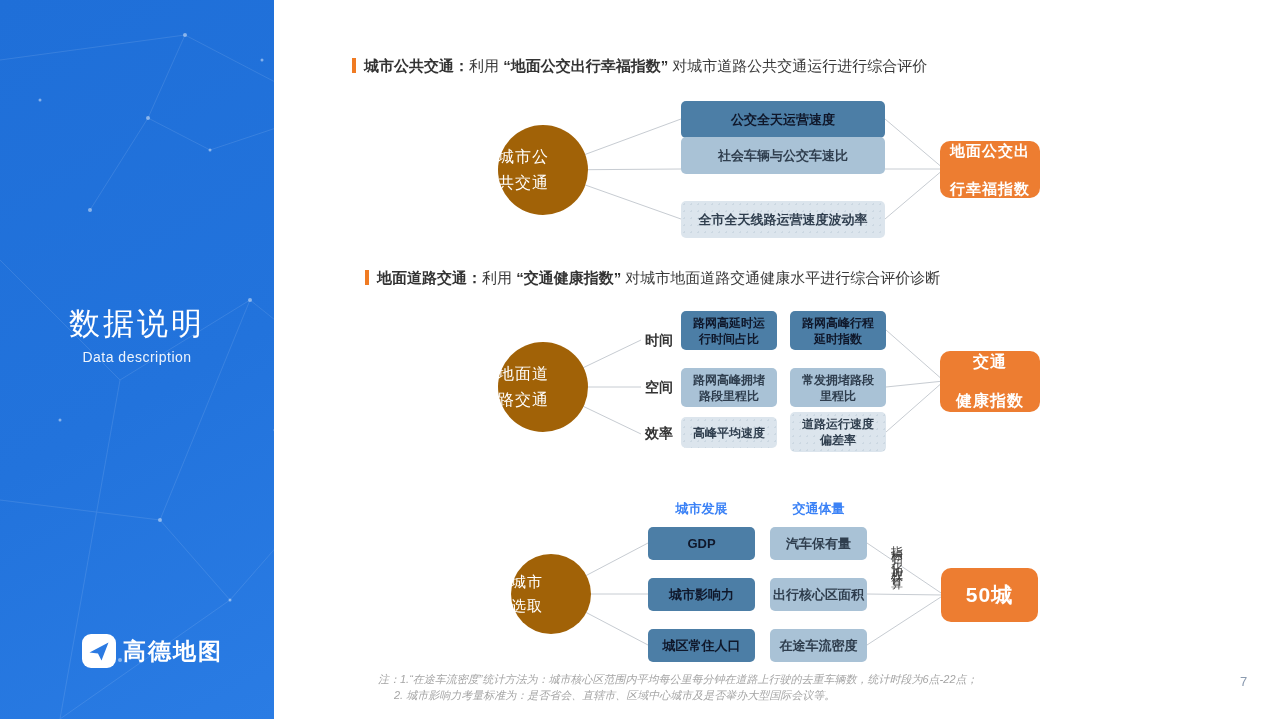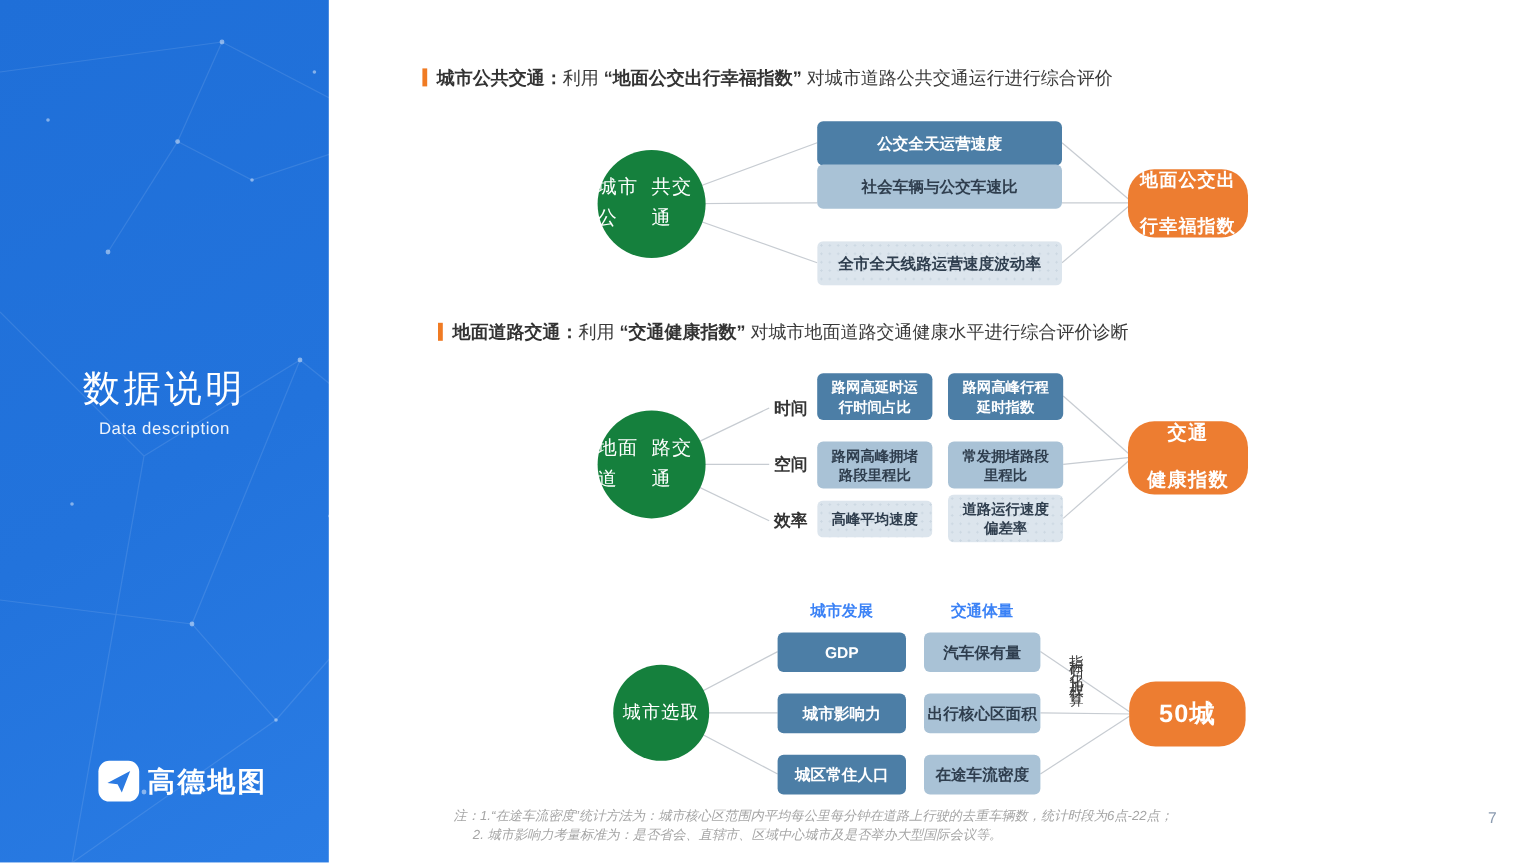--- a/index.html
+++ b/index.html
@@ -23,30 +23,30 @@
   .connectors{position:absolute;left:0;top:0;pointer-events:none;z-index:1;}
   .connectors line{stroke:#c7ccd2;stroke-width:1;}
 
   
   .heading{position:absolute;font-size:15px;color:#3a3a3a;z-index:2;line-height:20px;white-space:nowrap;}
   .heading .bullet{display:inline-block;width:4px;height:15px;background:#f07b23;
     margin-right:8px;vertical-align:-2px;}
   .heading .b{font-weight:bold;color:#333;}
 
   
-  .circle{position:absolute;border-radius:50%;background:#15803d;color:#fff;z-index:2;
-    display:flex;flex-direction:row;align-items:center;justify-content:center;
+  .circle{position:absolute;border-radius:50%;background:#a16207;color:#fff;z-index:2;
+    display:flex;flex-direction:column;align-items:flex-start;justify-content:center;
     font-size:16px;font-weight:500;line-height:1.6;letter-spacing:1px;}
   .box{position:absolute;z-index:2;border-radius:5px;display:flex;flex-direction:column;
     align-items:center;justify-content:center;text-align:center;font-weight:bold;}
-  .tone-dark{background:#4c7ea6;color:#ffffff;}
+  .tone-dark{background:#4c7ea6;color:#0f172a;}
   .tone-medium{background:#a9c2d6;color:#2f3e4e;}
   .tone-light{background:#dce5ed;color:#2f3e4e;
     background-image:radial-gradient(#ccd8e2 1px,transparent 1px);background-size:7px 7px;}
-  .result{position:absolute;z-index:2;border-radius:22px;background:#ed7d31;color:#fff;
+  .result{position:absolute;z-index:2;border-radius:10px;background:#ed7d31;color:#fff;
     display:flex;flex-direction:column;align-items:center;justify-content:center;
     text-align:center;font-weight:bold;letter-spacing:1px;gap:17px;}
   .row-label{position:absolute;z-index:2;font-size:14px;font-weight:bold;color:#333;}
   .col-header{position:absolute;z-index:2;font-size:13px;font-weight:bold;color:#3b82f6;text-align:center;}
   .vertical-note{position:absolute;z-index:2;writing-mode:vertical-rl;font-size:12px;
     color:#3a3a3a;font-weight:500;letter-spacing:4px;line-height:16px;}
 
   .fs13{font-size:13px;}
   .fs12{font-size:12px;line-height:16px;}
 

